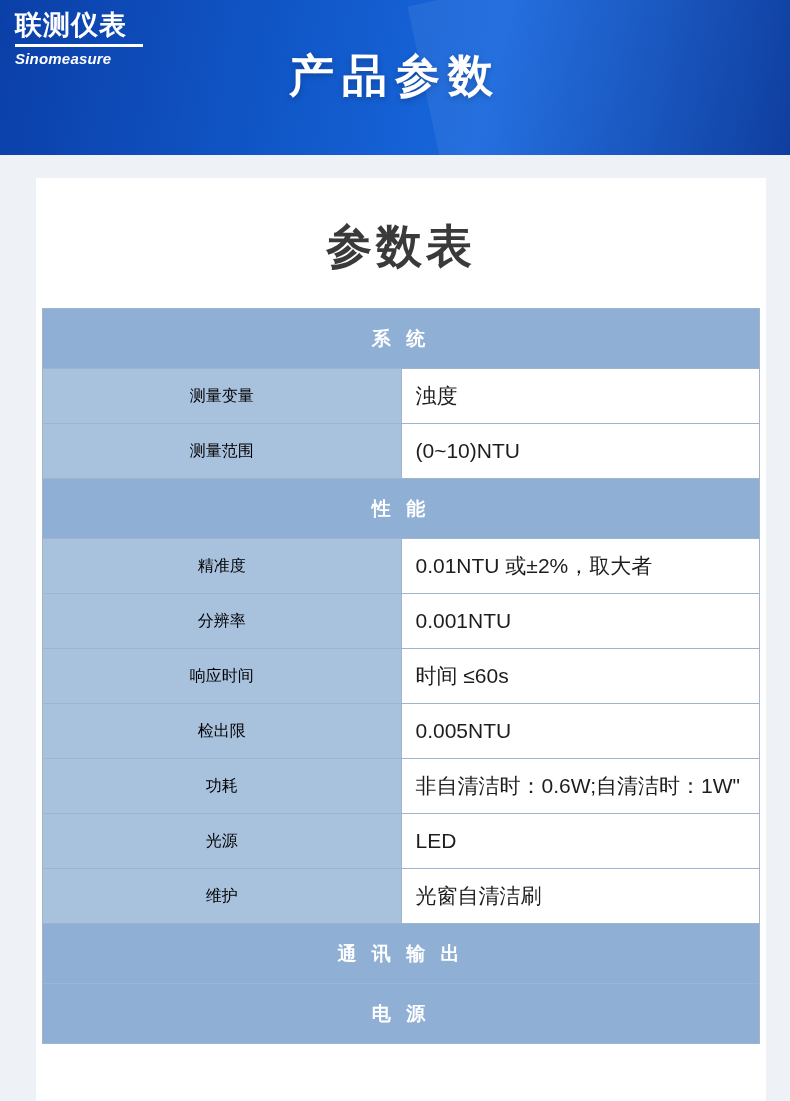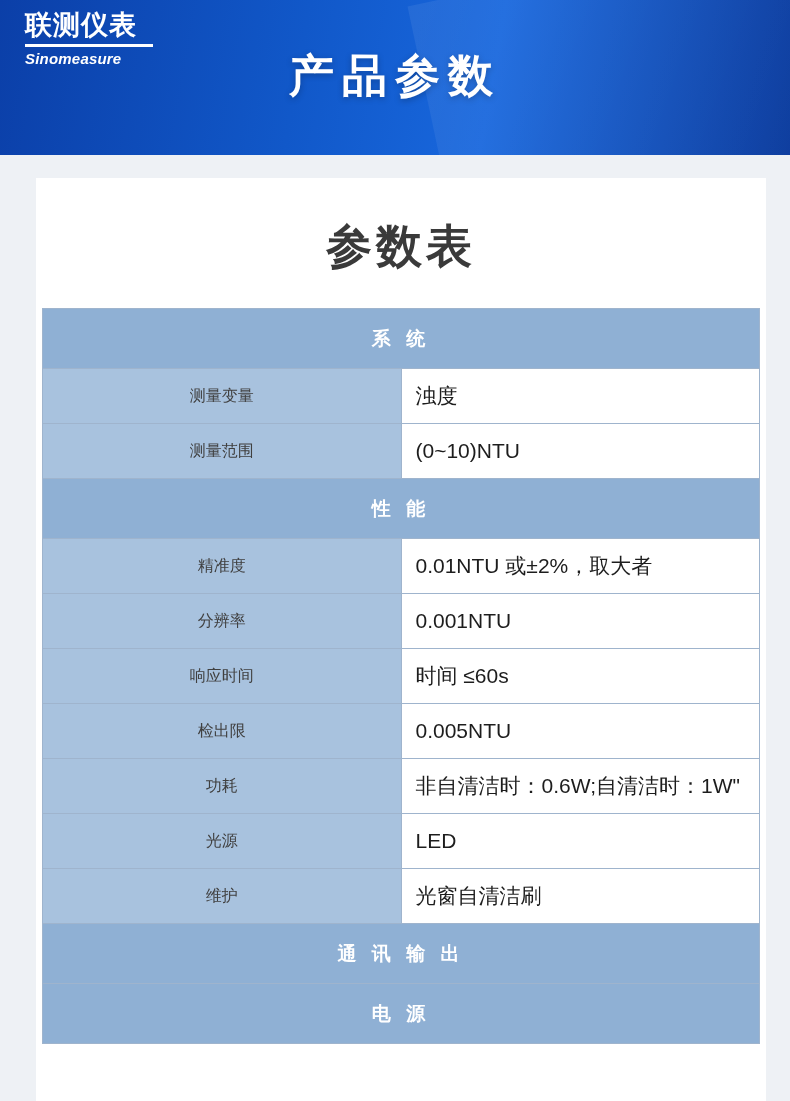--- a/index.html
+++ b/index.html
@@ -27,21 +27,21 @@
     position: absolute;
     right: -60px;
     top: -40px;
     width: 420px;
     height: 260px;
     background: linear-gradient(120deg, rgba(255,255,255,0.07), rgba(255,255,255,0));
     transform: rotate(-12deg);
   }
   .logo {
     position: absolute;
-    left: 25px;
+    left: 15px;
     top: 12px;
     color: #ffffff;
     line-height: 1;
   }
   .logo-cn {
     font-size: 27px;
     font-weight: bold;
     letter-spacing: 1px;
     display: block;
   }
@@ -105,21 +105,21 @@
   .param-table td {
     border: 1px solid #9fb4cd;
     padding: 0 14px;
     font-size: 16px;
     color: #1d1d1d;
     vertical-align: middle;
   }
   td.label-cell {
     width: 118px;
     background: #a8c2de;
-    color: #404040;
+    color: #000000;
     font-size: 16px;
     text-align: center;
     padding: 0 6px;
   }
   td.value-cell {
     background: #ffffff;
     text-align: left;
     font-size: 21px;
   }
   td.group-cell {

